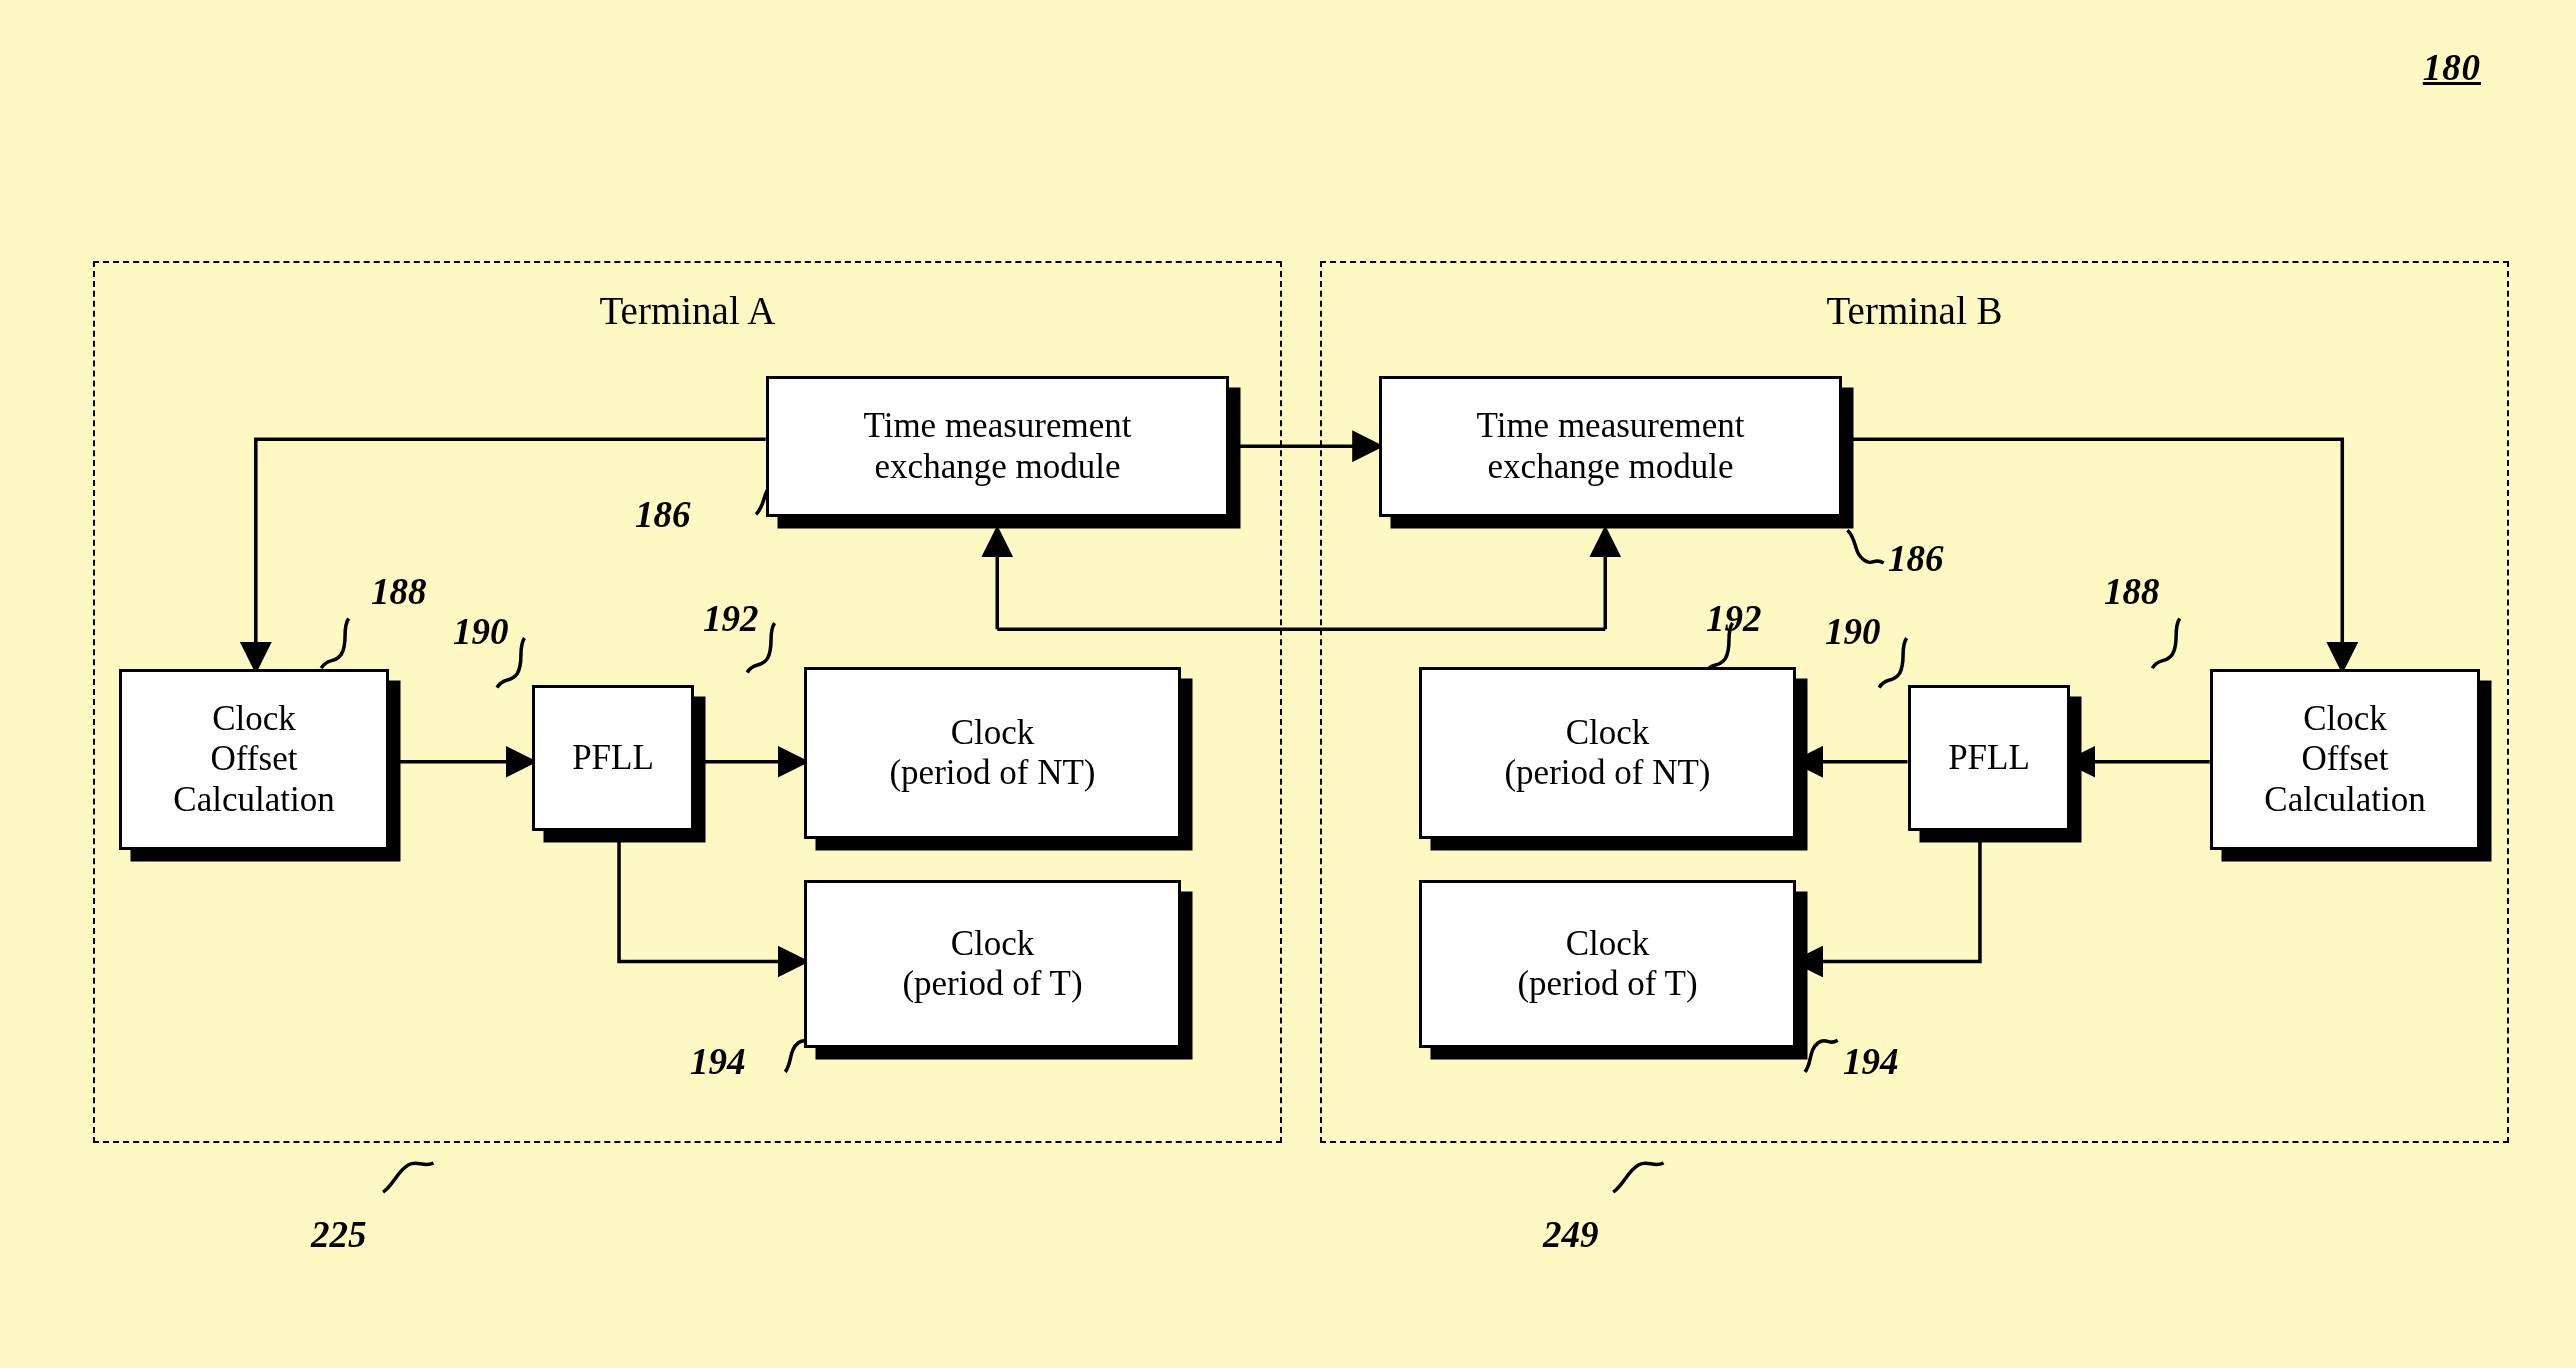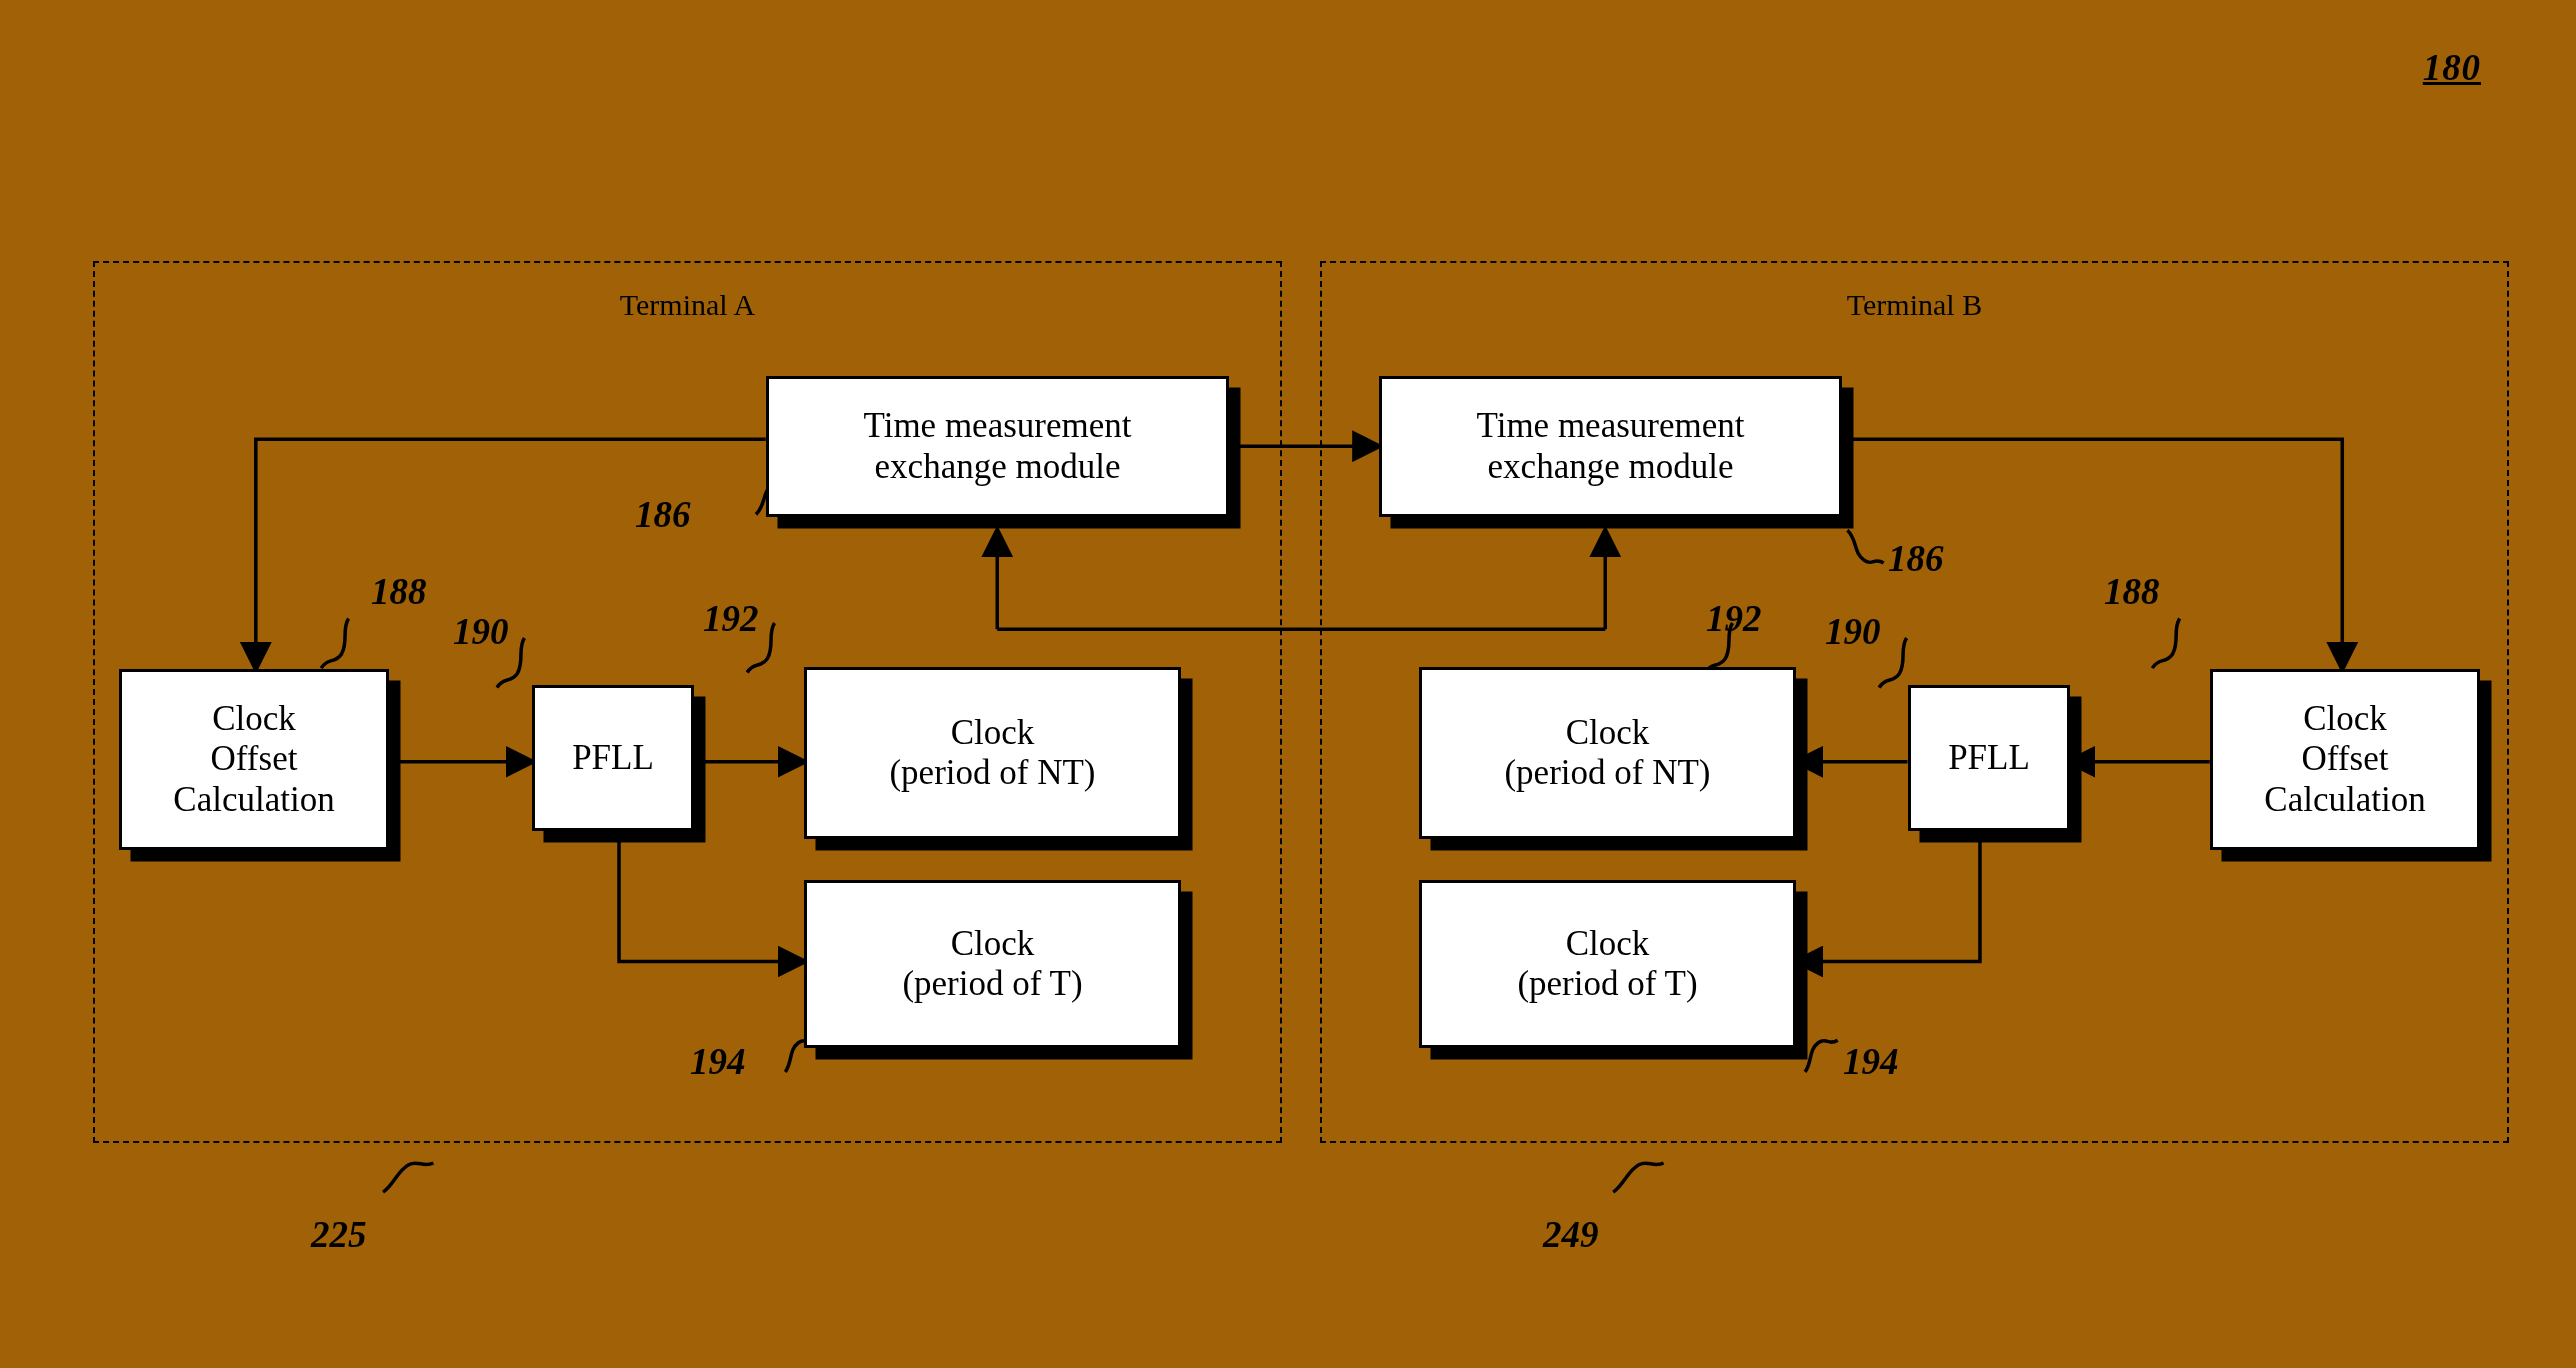--- a/index.html
+++ b/index.html
@@ -8,21 +8,21 @@
     background: #ffffff;
   }
   body {
     font-family: "Liberation Serif", serif;
     color: #000000;
   }
   #page {
     position: relative;
     width: 2576px;
     height: 1368px;
-    background: #a16207;
+    background: #fef9c3;
     overflow: hidden;
   }
   
   .fig-number {
     position: absolute;
     right: 95px;
     top: 46px;
     font-size: 37px;
     font-weight: bold;
     font-style: italic;
@@ -33,21 +33,21 @@
   .terminal-box {
     position: absolute;
     border: 2.7px dashed #000000;
     box-sizing: border-box;
   }
   .terminal-title {
     position: absolute;
     top: 25px;
     width: 100%;
     text-align: center;
-    font-size: 30px;
+    font-size: 39px;
   }
   
   .node {
     position: absolute;
     box-sizing: border-box;
     border: 3.5px solid #000000;
     background: #ffffff;
     box-shadow: 11.5px 11.5px 0 0 #000000;
     display: flex;
     align-items: center;

